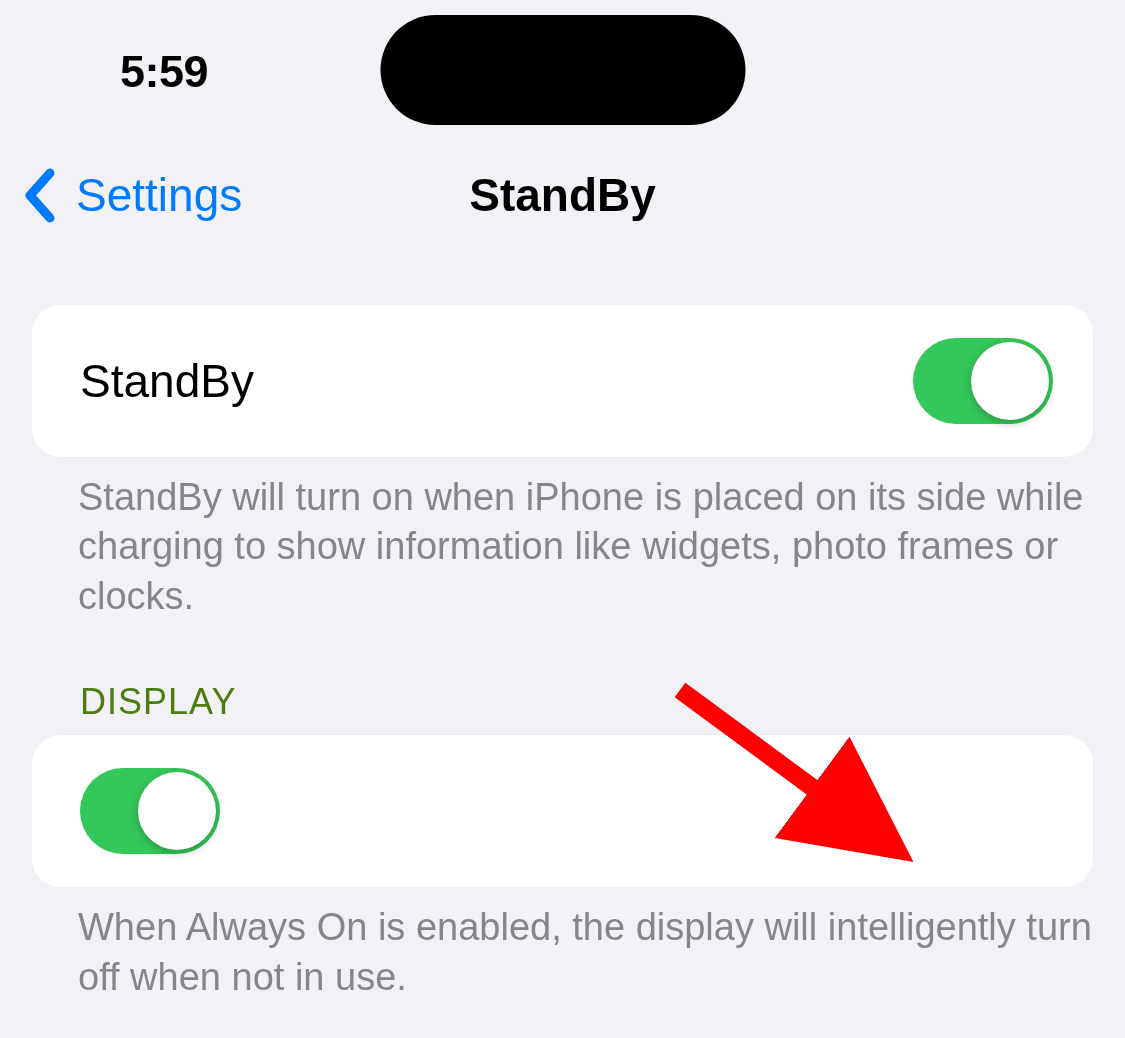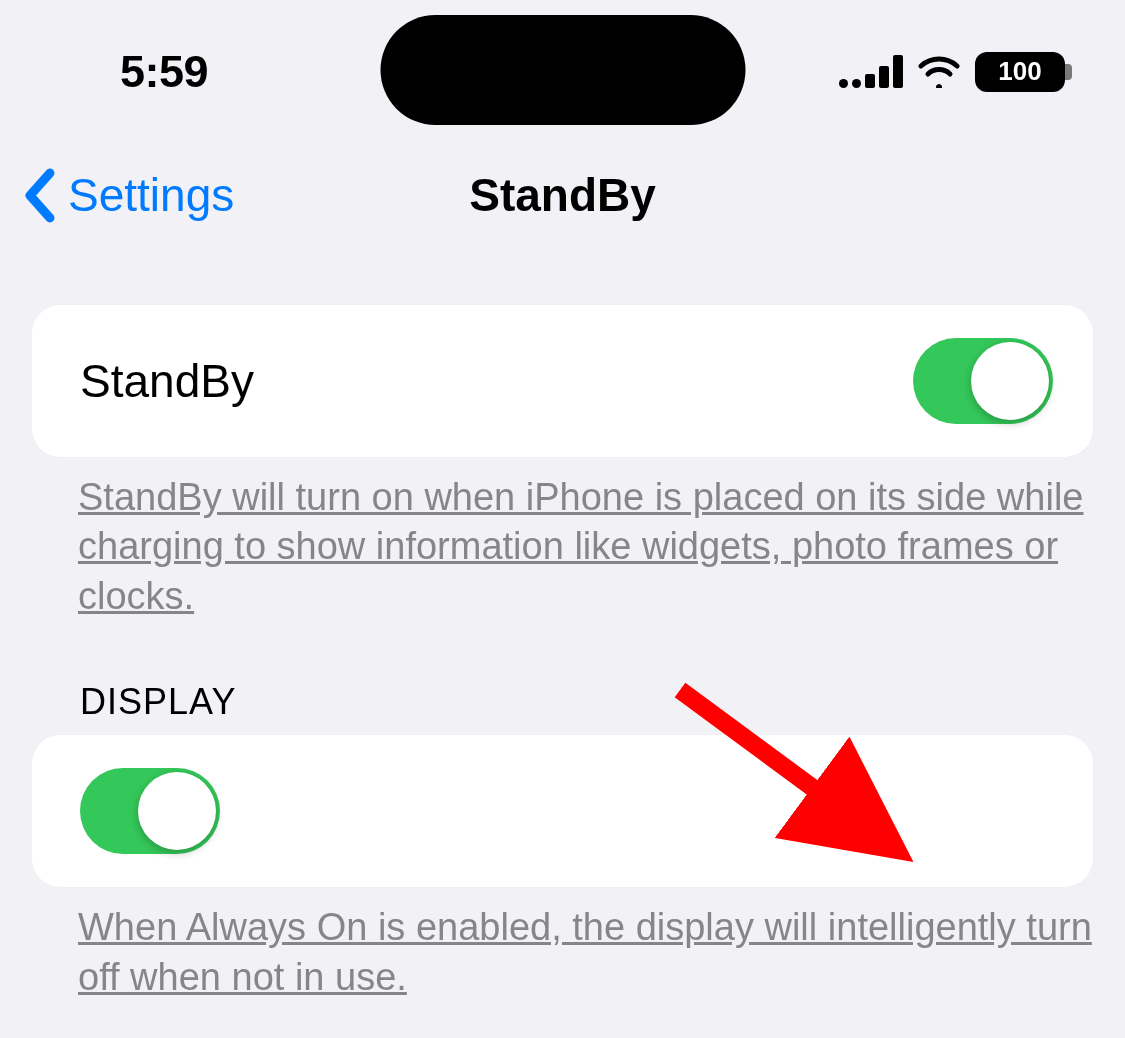--- a/index.html
+++ b/index.html
@@ -98,21 +98,21 @@
     .nav-header{
       display:flex;
       align-items:center;
       padding: 55px 30px 35px 20px;
       position:relative;
       height:130px;
     }
     .back-button{
       display:flex;
       align-items:center;
-      gap:8px;
+      gap:16px;
       color:#007aff;
       font-size:46px;
       font-weight:400;
       cursor:pointer;
     }
     .back-chevron{
       width:40px;
       height:55px;
       stroke:#007aff;
       stroke-width:9;
@@ -129,21 +129,21 @@
     }
     
     .group{
       margin: 0 32px;
     }
     .group + .footer + .section-header{
       margin-top: 60px;
     }
     .section-header{
       margin: 72px 32px 12px 80px;
-      color:#000000;
+      color:#4d7c0f;
       font-size:36px;
       font-weight:400;
       letter-spacing:1px;
     }
     .cell{
       background:#fff;
       border-radius:28px;
       padding: 33px 40px 33px 48px;
       display:flex;
       align-items:center;
@@ -154,21 +154,20 @@
       font-size:46px;
       font-weight:400;
       color:#000;
     }
     .footer{
       margin: 16px 32px 0 78px;
       color:#86868a;
       font-size:38px;
       line-height:1.3;
       font-weight:400;
-      text-decoration:underline;
     }
     
     .toggle{
       width:140px;
       height:86px;
       background:#34c759;
       border-radius:60px;
       position:relative;
       cursor:pointer;
     }
@@ -188,37 +187,20 @@
       pointer-events:none;
     }
     .first-group{margin-top:55px;}
   </style>
 </head>
 <body>
 
 <div class="status-bar">
   <div class="status-time">5:59</div>
   <div class="dynamic-island"></div>
-  <div class="status-right">
-    <div class="cellular-icon">
-      <span class="dot"></span>
-      <span class="dot"></span>
-      <span class="bar b1"></span>
-      <span class="bar b2"></span>
-      <span class="bar b3"></span>
-    </div>
-    <svg class="wifi-svg" viewBox="0 0 42 32">
-      <path d="M21 28 a3 3 0 1 0 0.01 0" fill="#000"></path>
-      <path d="M10 18 a16 16 0 0 1 22 0" stroke="#000" stroke-width="5" fill="none" stroke-linecap="round"></path>
-      <path d="M3 10 a27 27 0 0 1 36 0" stroke="#000" stroke-width="5" fill="none" stroke-linecap="round"></path>
-    </svg>
-    <div class="battery">
-      <span class="battery-text">100</span>
-    </div>
-  </div>
 </div>
 
 <div class="nav-header">
   <div class="back-button">
     <svg class="back-chevron" viewBox="0 0 40 55">
       <polyline points="30,5 10,27.5 30,50"></polyline>
     </svg>
     <span>Settings</span>
   </div>
   <div class="nav-title">StandBy</div>

